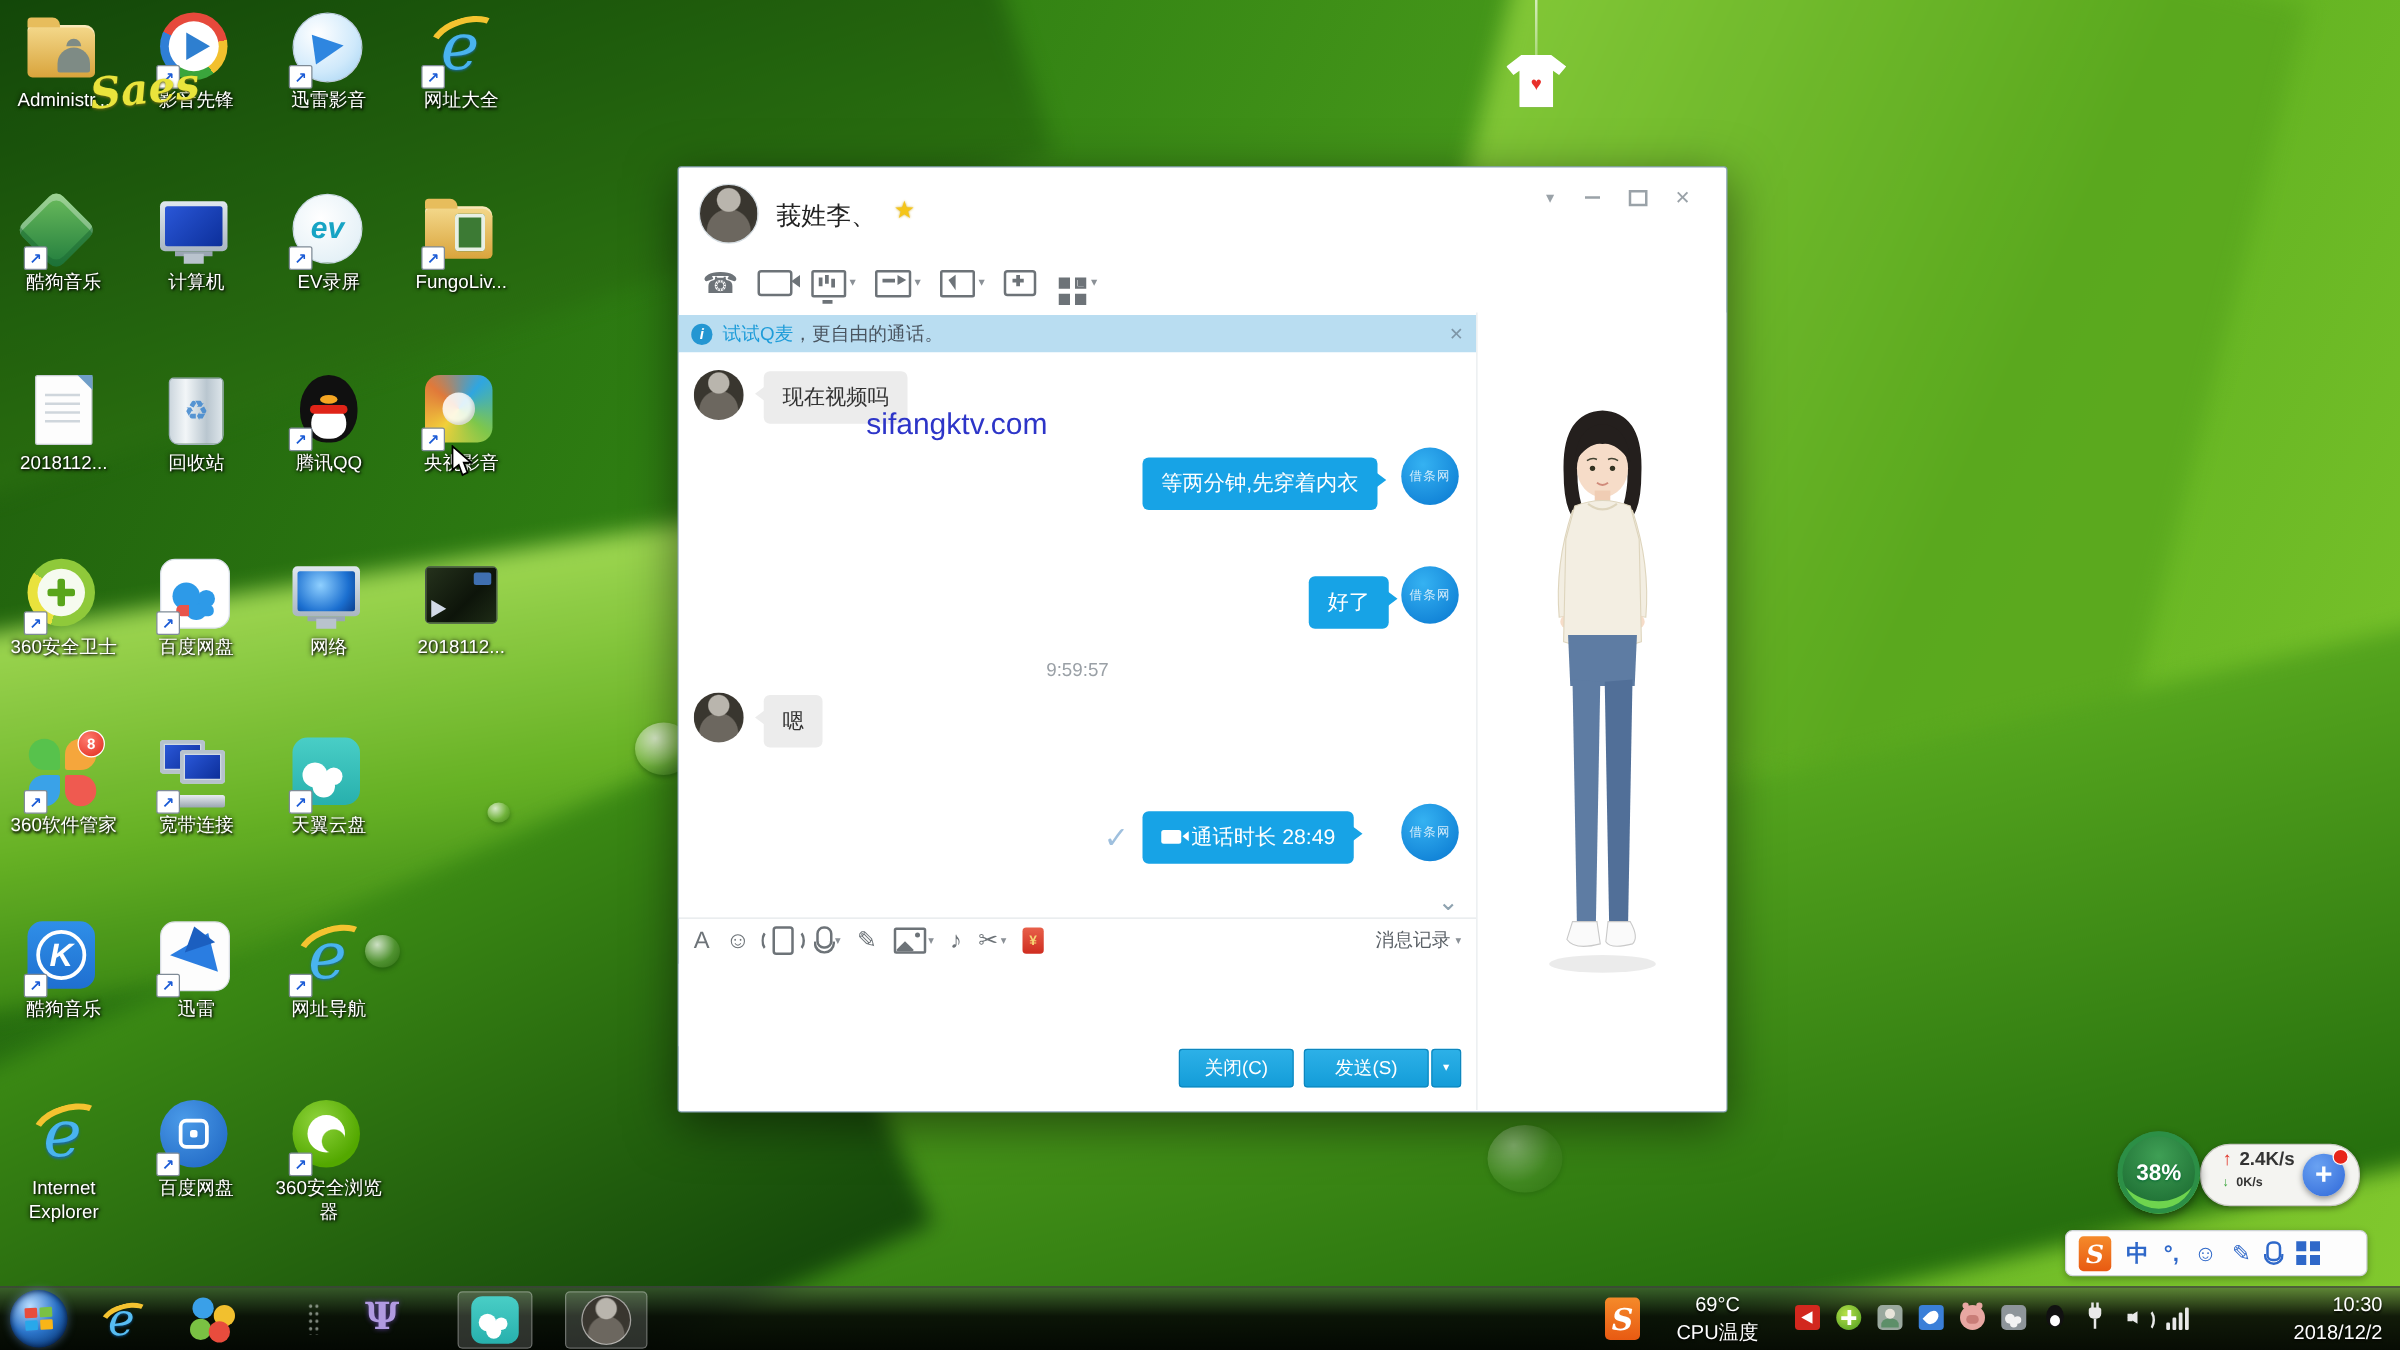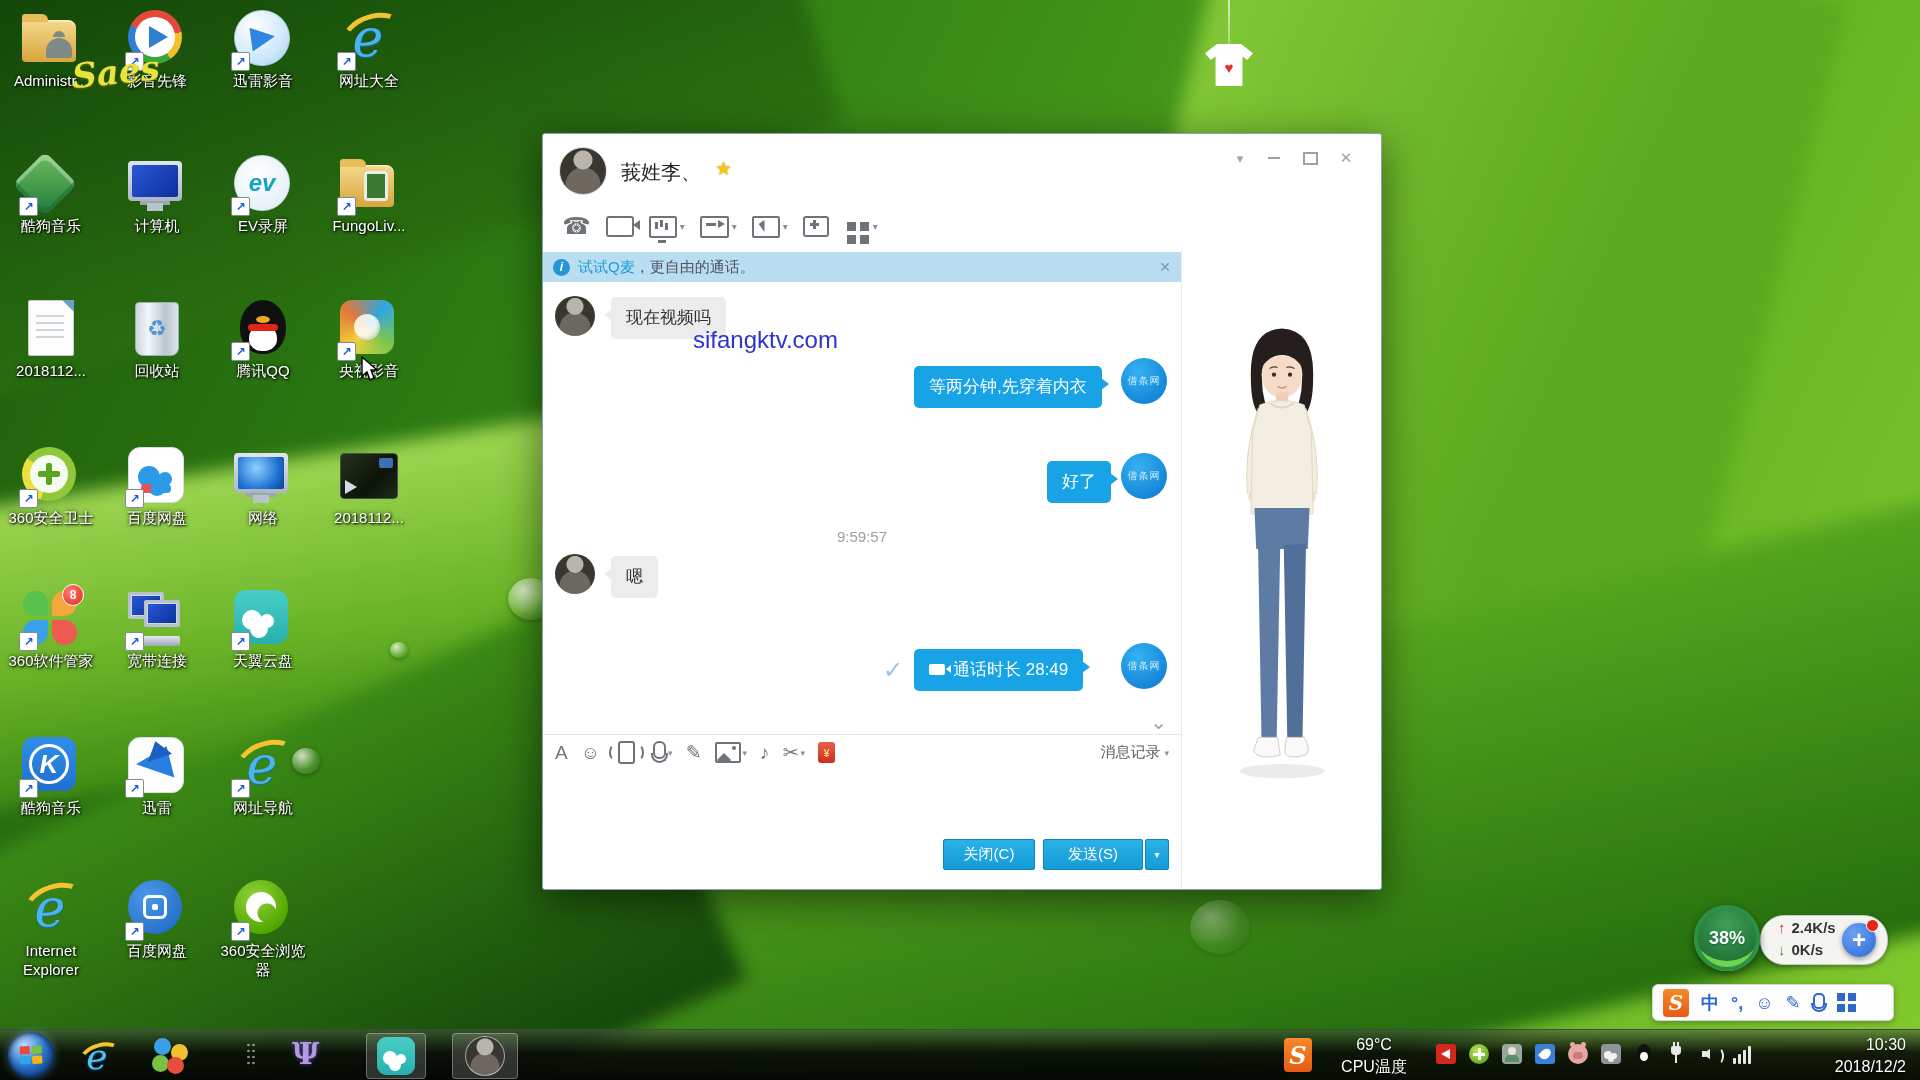--- a/index.html
+++ b/index.html
@@ -316,21 +316,21 @@
   .sg-s{width:26px;height:28px;border-radius:4px;background:linear-gradient(#f58a2a,#e85a12);color:#fff;font-weight:bold;
       font-style:italic;font-size:20px;display:flex;align-items:center;justify-content:center;font-family:"DejaVu Serif",serif}
   .sg-ic{color:#2f68c9;font-size:18px;font-weight:bold;line-height:1;cursor:pointer}
   .sg-mic{width:8px;height:12px;border:2px solid #2f68c9;border-radius:5px;position:relative;margin-bottom:4px}
   .sg-mic::after{content:"";position:absolute;left:-4px;top:8px;width:12px;height:7px;border:2px solid #2f68c9;border-top:none;border-radius:0 0 8px 8px}
   .sg-grid{width:8px;height:8px;background:#2f68c9;box-shadow:11px 0 0 #2f68c9,0 11px 0 #2f68c9,11px 11px 0 #2f68c9;margin:-6px 10px 6px 0}
   .netw{position:absolute;left:1694px;top:905px;width:200px;height:70px}
   .net-pill{position:absolute;left:66px;top:10px;width:126px;height:48px;border-radius:24px;background:#f4f4f1;
       border:1px solid #c9c9c4;box-shadow:0 2px 5px #0005}
   .net-up{position:absolute;left:84px;top:14px;font-size:15px;font-weight:bold;color:#333}
-  .net-dn{position:absolute;left:84px;top:36px;font-size:15px;font-weight:bold;color:#333}
+  .net-dn{position:absolute;left:84px;top:36px;font-size:10px;font-weight:bold;color:#333}
   .net-up .ar{color:#e03428;margin-right:6px}.net-dn .ar{color:#3aa53c;margin-right:6px}
   .net-ball{position:absolute;left:0;top:0;width:66px;height:66px;border-radius:50%;
       background:radial-gradient(circle at 50% 30%,#3f9f55,#1d6e33 75%);
       box-shadow:inset 0 0 0 4px #2c8f46,inset 0 -14px 0 -4px #6ed44e,0 3px 8px #0007;
       display:flex;align-items:center;justify-content:center;color:#fff;font-size:18px;font-weight:bold;text-shadow:0 1px 2px #063}
   .net-plus{position:absolute;left:148px;top:18px;width:34px;height:34px;border-radius:50%;
       background:radial-gradient(circle at 35% 30%,#6aa2f2,#2f68d8);color:#fff;font-size:24px;font-weight:bold;
       display:flex;align-items:center;justify-content:center;box-shadow:0 2px 5px #0006}
   .net-dot{position:absolute;left:172px;top:14px;width:11px;height:11px;border-radius:50%;background:#e8251a;border:1px solid #fff}
 

